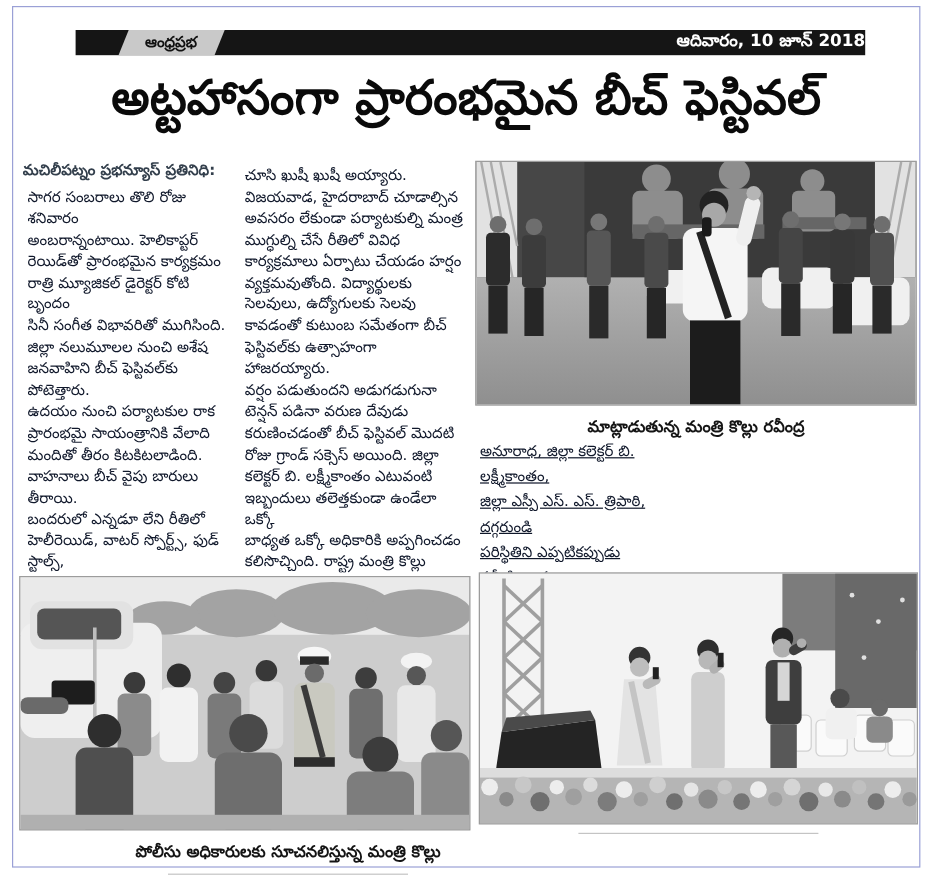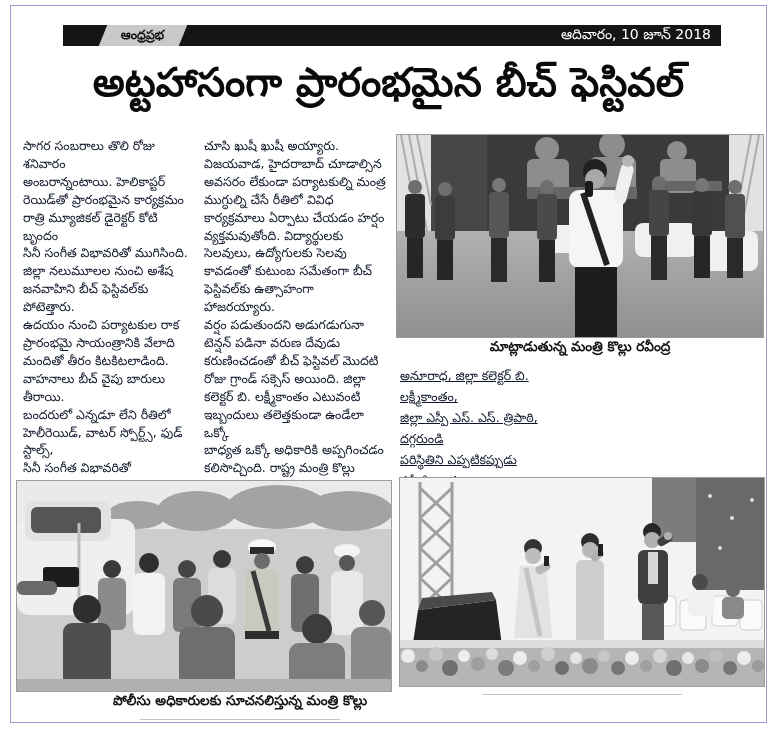--- a/index.html
+++ b/index.html
@@ -7,21 +7,21 @@
           font-family:"DejaVu Sans", sans-serif;}
   .frame{position:absolute;left:10px;top:5px;width:755px;height:716px;
          border:1px solid #9aa0d6;background:#ffffff;}
   
   .mast{position:absolute;left:52px;top:19px;width:658px;height:21px;background:#151515;
         display:flex;align-items:center;}
   .brand-plate{position:absolute;left:40px;top:0;width:80px;height:21px;background:#c9c9c9;
         transform:skewX(-22deg);display:flex;align-items:center;justify-content:center;}
   .brand-plate span{transform:skewX(22deg);font-size:12.5px;font-weight:bold;color:#111;
         white-space:nowrap;}
-  .mast .date{margin-left:auto;padding-right:10px;color:#ffffff;font-weight:normal;
+  .mast .date{margin-left:auto;color:#ffffff;font-weight:bold;
         font-size:14px;white-space:nowrap;}
   
   .headline{position:absolute;left:0;right:0;top:42px;height:70px;margin:0;
         text-align:center;font-size:40px;font-weight:bold;color:#0a0a0a;line-height:68px;
         white-space:nowrap;overflow:hidden;}
   
   .bodytxt{font-size:12.5px;line-height:17.9px;color:#0f172a;white-space:pre-line;
         overflow:hidden;margin:4px;}
   .col{position:absolute;overflow:hidden;}
   .col1{left:8px;top:127px;width:173px;height:344px;}
@@ -34,39 +34,40 @@
         white-space:nowrap;overflow:hidden;}
   .subhead{font-weight:bold;color:#8b5cf6;font-size:13px;margin:7px 0 0 6px;
         white-space:nowrap;overflow:hidden;}
   
   figure{margin:0;position:absolute;}
   .fig-top{left:385px;top:128px;width:368px;}
   .fig-bl{left:5px;top:474px;width:448px;}
   .fig-br{left:388px;top:471px;width:366px;}
   .photo{display:block;border:1px solid #9c9c9c;background:#d6d6d6;}
   figcaption{text-align:center;font-weight:bold;font-size:13.5px;color:#141414;
-        margin-top:0;white-space:nowrap;overflow:hidden;}
+        margin-top:10px;white-space:nowrap;overflow:hidden;}
   .cap-rule{width:200px;height:1px;background:#c4c4c4;margin:7px auto 0;}
 </style>
 </head>
 <body>
 
 <div class="canvas">
   <div class="frame">
 
     <div class="mast">
       <div class="brand-plate">
         <span>ఆంధ్రప్రభ</span>
       </div>
       <span class="date">ఆదివారం, 10 జూన్ 2018</span>
     </div>
 
     <h1 class="headline">అట్టహాసంగా ప్రారంభమైన బీచ్ ఫెస్టివల్</h1>
 
     <div class="col col1">
+      <p class="dateline">మచిలీపట్నం ప్రభన్యూస్ ప్రతినిధి:</p>
       <p class="bodytxt">సాగర సంబరాలు తొలి రోజు శనివారం
 అంబరాన్నంటాయి. హెలికాప్టర్
 రెయిడ్‌తో ప్రారంభమైన కార్యక్రమం
 రాత్రి మ్యూజికల్ డైరెక్టర్ కోటి బృందం
 సినీ సంగీత విభావరితో ముగిసింది.
 జిల్లా నలుమూలల నుంచి అశేష
 జనవాహిని బీచ్ ఫెస్టివల్‌కు పోటెత్తారు.
 ఉదయం నుంచి పర్యాటకుల రాక
 ప్రారంభమై సాయంత్రానికి వేలాది
 మందితో తీరం కిటకిటలాడింది.

